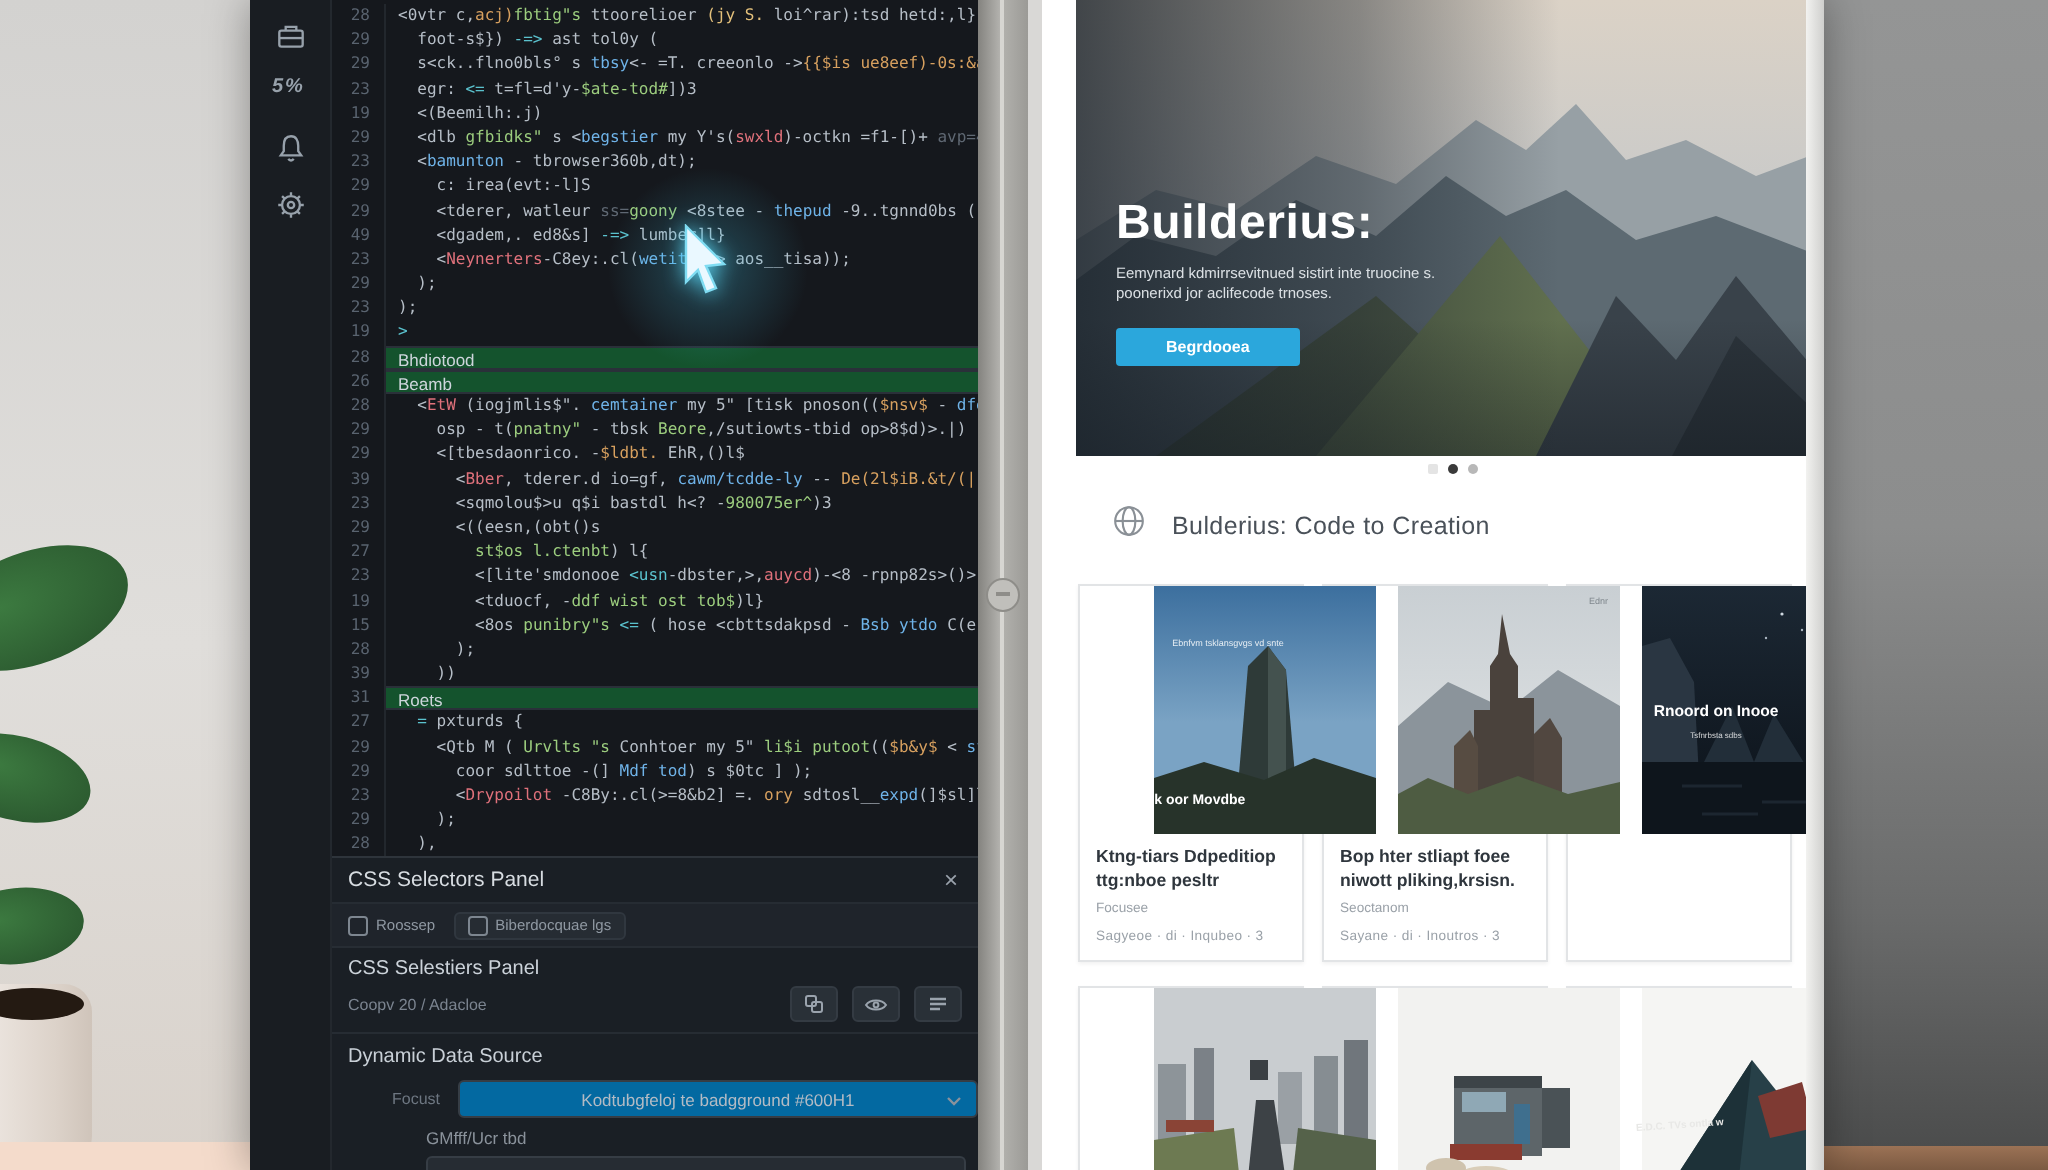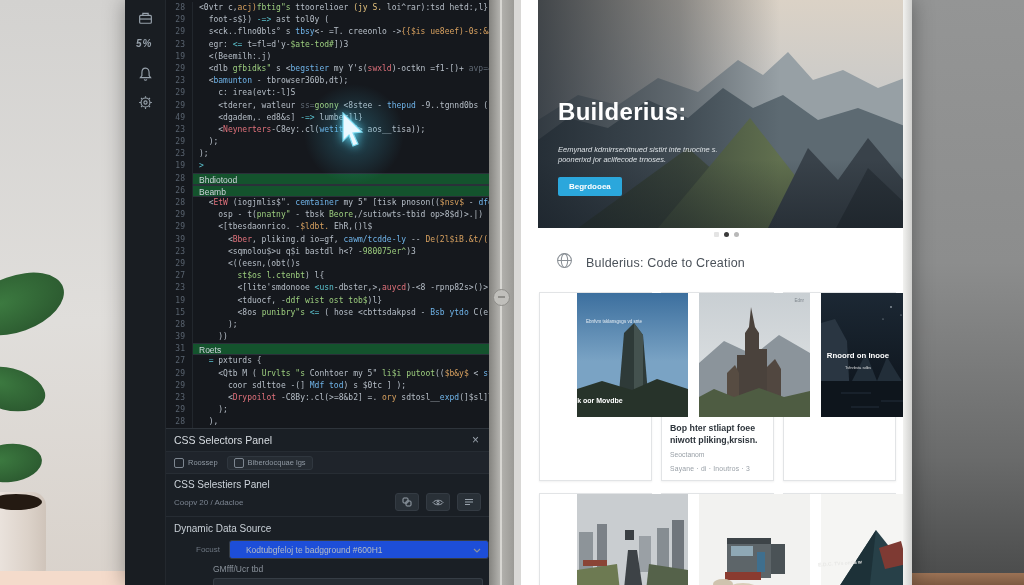--- a/index.html
+++ b/index.html
@@ -46,42 +46,42 @@
   .tab-ico{width:8px;height:8px;border:1px solid #7d8690;border-radius:2px;}
   .bp-sub{margin:5px 0 0 8px;font-size:10px;color:#ccd3da;}
   .bp-meta{display:flex;align-items:center;margin:3px 8px 0 8px;}
   .bp-meta-text{font-size:8px;color:#7b8490;}
   .bp-btns{margin-left:auto;display:flex;gap:7px;}
   .bp-btn{width:22px;height:16px;background:#293037;border:1px solid #343b43;border-radius:3px;display:flex;align-items:center;justify-content:center;color:#9aa3ad;}
   .bp-div{margin-top:5px;border-top:1px solid #262c33;}
   .bp-dds{margin:6px 0 0 8px;font-size:10px;color:#c9d0d7;}
   .bp-field{display:flex;align-items:center;margin:6px 0 0 8px;}
   .bp-label{width:39px;font-size:8px;color:#6d7681;padding-left:22px;}
-  .bp-select{position:relative;width:268px;height:17px;background:#1d4ed8;border:1px solid #363d45;border-radius:3px;display:flex;align-items:center;padding:0 16px;font-size:8.5px;color:#b3bbc4;}
+  .bp-select{position:relative;width:268px;height:17px;background:#0369a1;border:1px solid #363d45;border-radius:3px;display:flex;align-items:center;padding:0 16px;font-size:8.5px;color:#b3bbc4;justify-content:center;}
   .bp-chev{position:absolute;right:7px;color:#8a929c;}
   .bp-helper{margin:5px 0 0 47px;font-size:8.5px;color:#8a929b;}
   .bp-input2{margin:4px 0 0 47px;width:268px;height:6px;background:#262c33;border:1px solid #363d45;border-bottom:none;border-radius:3px 3px 0 0;}
 
   
   .divider{left:364px;top:0;width:25px;height:585px;background:linear-gradient(90deg,#84837f,#b4b3af 45%,#9b9a96);}
   .div-line{position:absolute;left:11px;top:0;width:2px;height:585px;background:#d7d6d2;}
   .div-handle{position:absolute;left:4px;top:289px;width:15px;height:15px;border-radius:50%;background:#c0bfbb;border:1px solid #8e8d89;}
   .div-handle::after{content:"";position:absolute;left:4px;top:6px;width:7px;height:2px;background:#8e8d89;}
 
   
   .preview{left:396px;top:0;width:389px;height:585px;background:#ffffff;overflow:hidden;}
   .bezel{left:778px;top:0;width:9px;height:585px;background:linear-gradient(90deg,#f2f2f0,#cfcfcd);}
 
   .hero{left:17px;top:0;width:372px;height:228px;overflow:hidden;}
   .hero svg{position:absolute;left:0;top:0;}
   .hero-shade{position:absolute;left:0;top:0;width:100%;height:100%;background:linear-gradient(90deg,rgba(22,30,38,.78),rgba(22,30,38,.42) 38%,rgba(22,30,38,0) 65%),linear-gradient(0deg,rgba(12,18,24,.38),rgba(12,18,24,0) 30%);}
   .hero-copy{position:absolute;left:20px;top:98px;width:230px;color:#fff;}
   .hero-title{font-size:24px;font-weight:bold;letter-spacing:.3px;}
-  .hero-sub{margin-top:19px;font-size:7.5px;line-height:10px;color:#dbe0e4;font-style:italic;}
-  .hero-cta{margin-top:12px;display:inline-block;background:#2ba7dc;color:#fff;font-size:8px;font-weight:bold;padding:5px 11px;border-radius:2px;}
+  .hero-sub{margin-top:6px;font-size:7.5px;line-height:10px;color:#dbe0e4;}
+  .hero-cta{margin-top:12px;display:inline-block;background:#2ba7dc;color:#fff;font-size:8px;font-weight:bold;padding:5px 25px;border-radius:2px;}
 
   .dots{left:193px;top:232px;display:flex;gap:5px;align-items:center;}
   .dot{width:5px;height:5px;border-radius:50%;background:#d8d8d8;}
   .dot.d1{background:#e4e4e4;border-radius:1px;}
   .dot.active{background:#3a3a3a;}
   .dot.d3{background:#b8b8b8;}
 
   .section-head{left:35px;top:252px;display:flex;align-items:center;gap:13px;color:#4a5159;}
   .section-title{font-size:12.5px;letter-spacing:.2px;}
   .globe{color:#8a9096;}
@@ -223,21 +223,21 @@
           <div class="crow">
             <span class="lnum">29</span>
             <span class="ltxt"><span class="tk-w">    osp - t(</span><span class="tk-g">pnatny"</span><span class="tk-w"> - tbsk </span><span class="tk-g">Beore</span><span class="tk-w">,/sutiowts-tbid op&gt;8$d)&gt;.|)</span></span>
           </div>
           <div class="crow">
             <span class="lnum">29</span>
             <span class="ltxt"><span class="tk-w">    &lt;[tbesdaonrico. -</span><span class="tk-o">$ldbt.</span><span class="tk-w"> EhR,()l$</span></span>
           </div>
           <div class="crow">
             <span class="lnum">39</span>
-            <span class="ltxt"><span class="tk-w">      &lt;</span><span class="tk-r">Bber</span><span class="tk-w">, pliking.d io=gf, </span><span class="tk-b">cawm/tcdde-ly</span><span class="tk-w"> -- </span><span class="tk-o">De(2l$iB.&amp;t/(|)</span></span>
+            <span class="ltxt"><span class="tk-w">      &lt;</span><span class="tk-r">Bber</span><span class="tk-w">, tderer.d io=gf, </span><span class="tk-b">cawm/tcdde-ly</span><span class="tk-w"> -- </span><span class="tk-o">De(2l$iB.&amp;t/(|)</span></span>
           </div>
           <div class="crow">
             <span class="lnum">23</span>
             <span class="ltxt"><span class="tk-w">      &lt;sqmolou$&gt;u q$i bastdl h&lt;? -</span><span class="tk-g">980075er^</span><span class="tk-w">)3</span></span>
           </div>
           <div class="crow">
             <span class="lnum">29</span>
             <span class="ltxt"><span class="tk-w">      &lt;((eesn,(obt()s</span></span>
           </div>
           <div class="crow">
@@ -414,20 +414,25 @@
                 </defs>
               <rect width="111" height="124" fill="url(#c1s)"></rect>
               <polygon points="40,124 47,40 57,30 66,42 73,124" fill="#2e3a38"></polygon>
               <polygon points="57,30 66,42 66,124 57,124" fill="#44524f"></polygon>
               <polygon points="0,124 0,96 25,88 55,97 80,86 111,96 111,124" fill="#27332a"></polygon>
             </svg>
             <div class="ov ov-top">Ebnfvm tsklansgvgs vd snte</div>
             <div class="ov ov-tag">Iaano v</div>
             <div class="ov ov-title">Bbos wnk oor Movdbe</div>
           </div>
+          <div class="card-cap">
+            <div class="card-title">Ktng-tiars Ddpeditiop ttg:nboe pesltr</div>
+            <div class="card-sub">Focusee</div>
+            <div class="card-meta">Sagyeoe · di · Inqubeo · 3</div>
+          </div>
         </div>
 
         <div class="card">
           <div class="card-img">
             <svg width="111" height="124" viewBox="0 0 111 124">
               <defs>
                   <linearGradient id="c2s" x1="0" y1="0" x2="0" y2="1">
                     <stop offset="0" stop-color="#c9cfd3"></stop>
                     <stop offset="1" stop-color="#e3e6e7"></stop>
                   </linearGradient>

